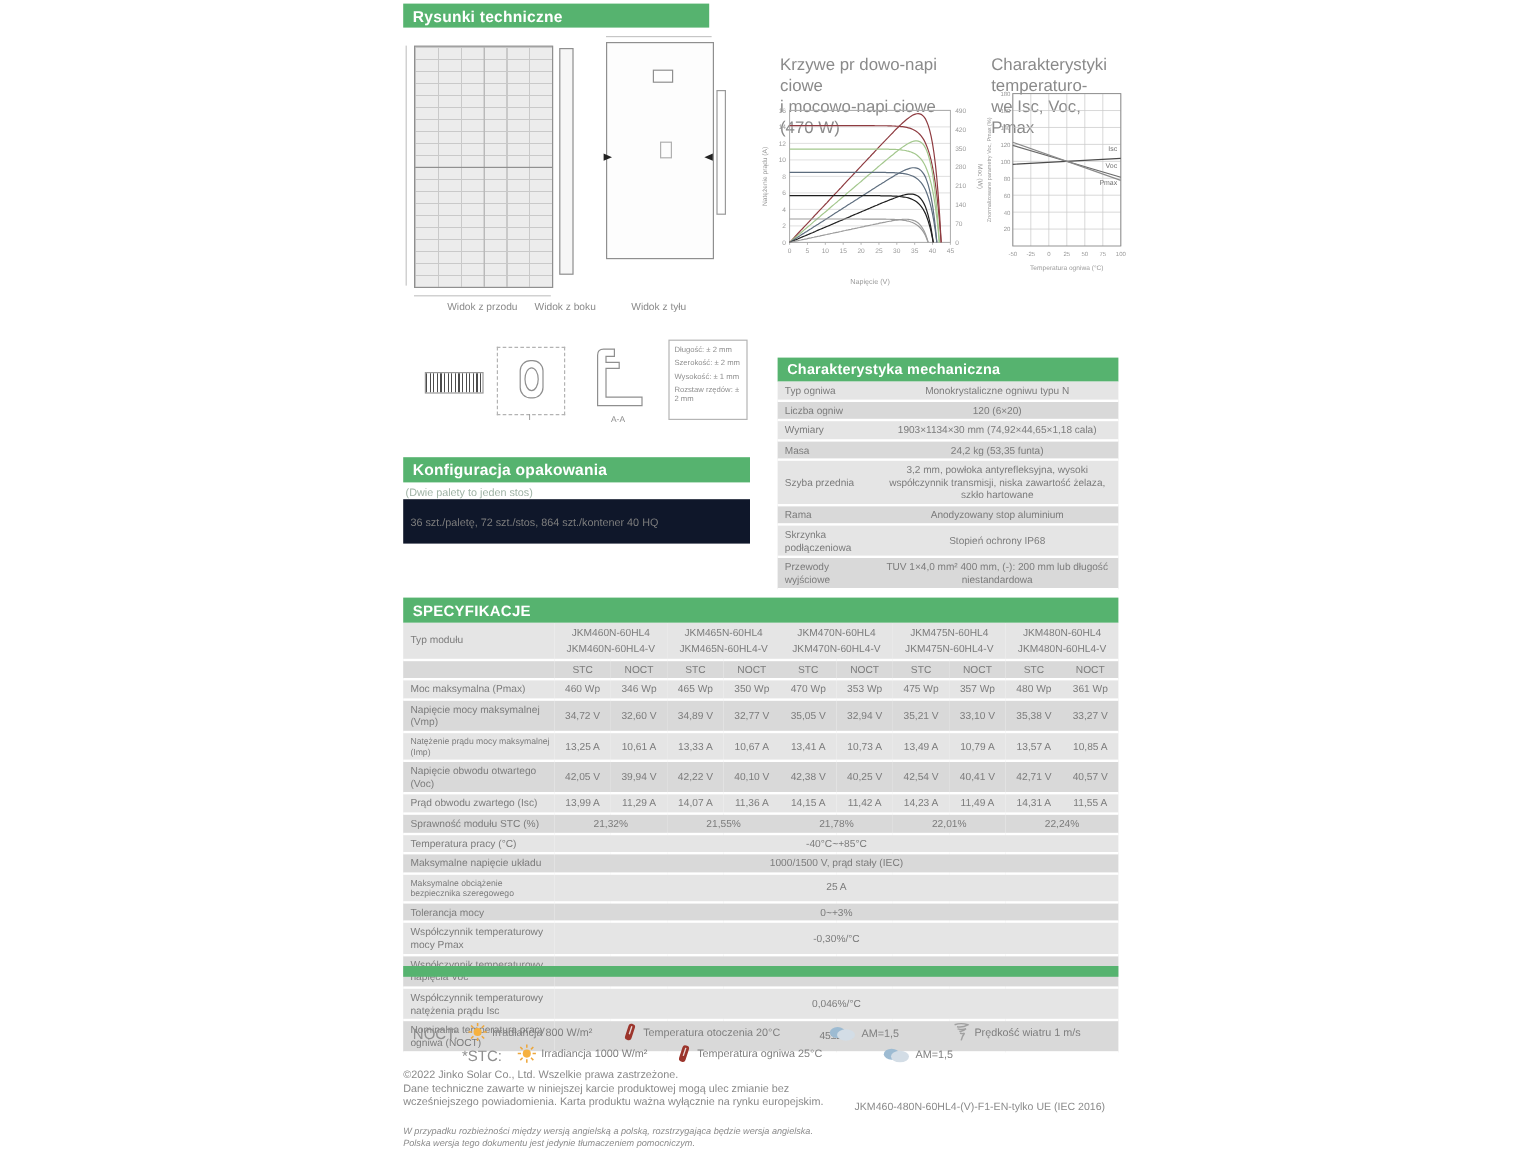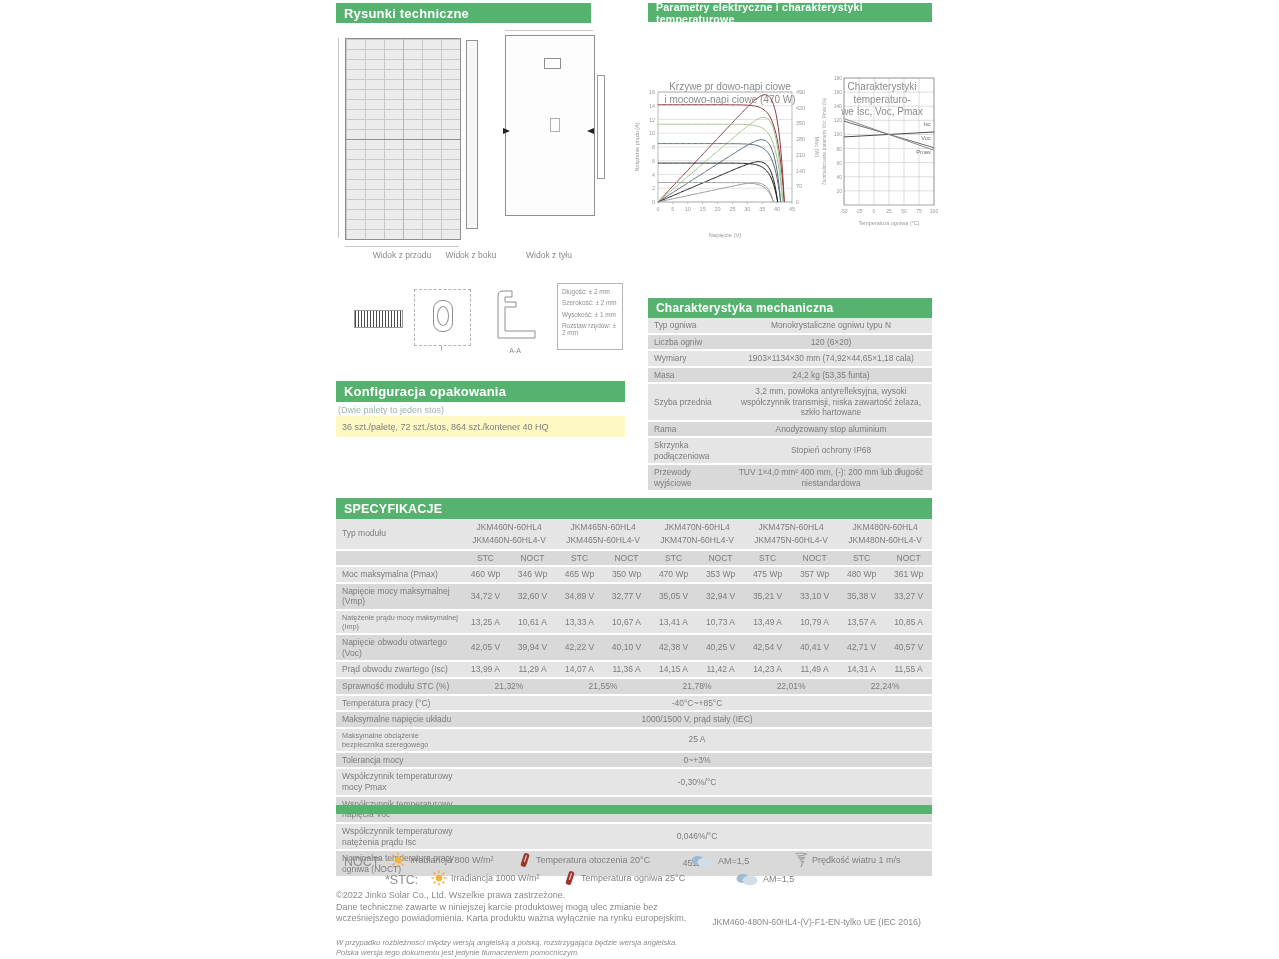--- a/index.html
+++ b/index.html
@@ -31,24 +31,24 @@
            background:repeating-linear-gradient(to right,#4c4c4c 0 1px,transparent 1px 3px);}
   .detail{position:absolute;left:78px;top:6px;width:55px;height:55px;border:1px dashed #b3b3b3;background:#fff;}
   .slot-outer{margin:10px auto 0;width:18px;height:30px;border:1px solid #8f8f8f;border-radius:9px;position:relative;}
   .slot-inner{position:absolute;left:3px;right:3px;top:5px;bottom:5px;border:1px solid #8f8f8f;border-radius:50%;}
   .mini-label{position:absolute;font-size:7px;color:#8a8a8a;text-align:center;}
   .tolbox{position:absolute;left:221px;top:0;width:66px;height:67px;border:1px solid #b5b5b5;
           box-sizing:border-box;padding:4px 4px 0;}
   .tol-item{font-size:6.4px;line-height:1.15;color:#8f8f8f;margin-bottom:4px;}
   
   .pack-sub{position:absolute;left:338px;top:405px;font-size:9px;color:#9fb3a5;}
-  .pack-bar{position:absolute;left:336px;top:416px;width:289px;height:21px;background:#fef9c3;
+  .pack-bar{position:absolute;left:336px;top:416px;width:289px;height:37px;background:#0f172a;
             font-size:9px;color:#7d7d7d;display:flex;align-items:center;padding-left:6px;box-sizing:border-box;}
   
-  .chart-title{position:absolute;text-align:center;font-size:10px;line-height:1.25;color:#8a8a8a;margin-top:36px;}
+  .chart-title{position:absolute;text-align:left;font-size:14px;line-height:1.25;color:#8a8a8a;}
   
   table{border-collapse:collapse;table-layout:fixed;}
   td{font-size:8.5px;color:#7c7c7c;text-align:center;vertical-align:middle;
      padding:2px 1px;border-bottom:2px solid #fff;line-height:1.25;}
   td.lab{text-align:left;padding-left:6px;}
   tr.g td{background:#d9d9d9;}
   tr.w td{background:#e5e5e5;}
   td.sm{font-size:7.2px;}
   .mech-table{position:absolute;left:648px;top:318px;width:284px;}
   .mech-table td{font-size:8.4px;}
@@ -115,23 +115,20 @@
   </div>
 
   <div class="sec-header" style="left:336px;top:381px;width:289px;height:21px;font-size:13px;">
     <span>Konfiguracja opakowania</span>
   </div>
   <div class="pack-sub">(Dwie palety to jeden stos)</div>
   <div class="pack-bar">
     <span>36 szt./paletę, 72 szt./stos, 864 szt./kontener 40 HQ</span>
   </div>
 
-  <div class="sec-header" style="left:648px;top:3px;width:284px;height:19px;font-size:10.6px;">
-    <span>Parametry elektryczne i charakterystyki temperaturowe</span>
-  </div>
 
   <div class="chart-title" style="left:650px;top:45px;width:160px;">
     <div>Krzywe pr dowo-napi ciowe</div>
     <div>i mocowo-napi ciowe (470 W)</div>
   </div>
   <div class="chart-title" style="left:826px;top:45px;width:112px;">
     <div>Charakterystyki temperaturo-</div>
     <div>we Isc, Voc, Pmax</div>
   </div>
 

